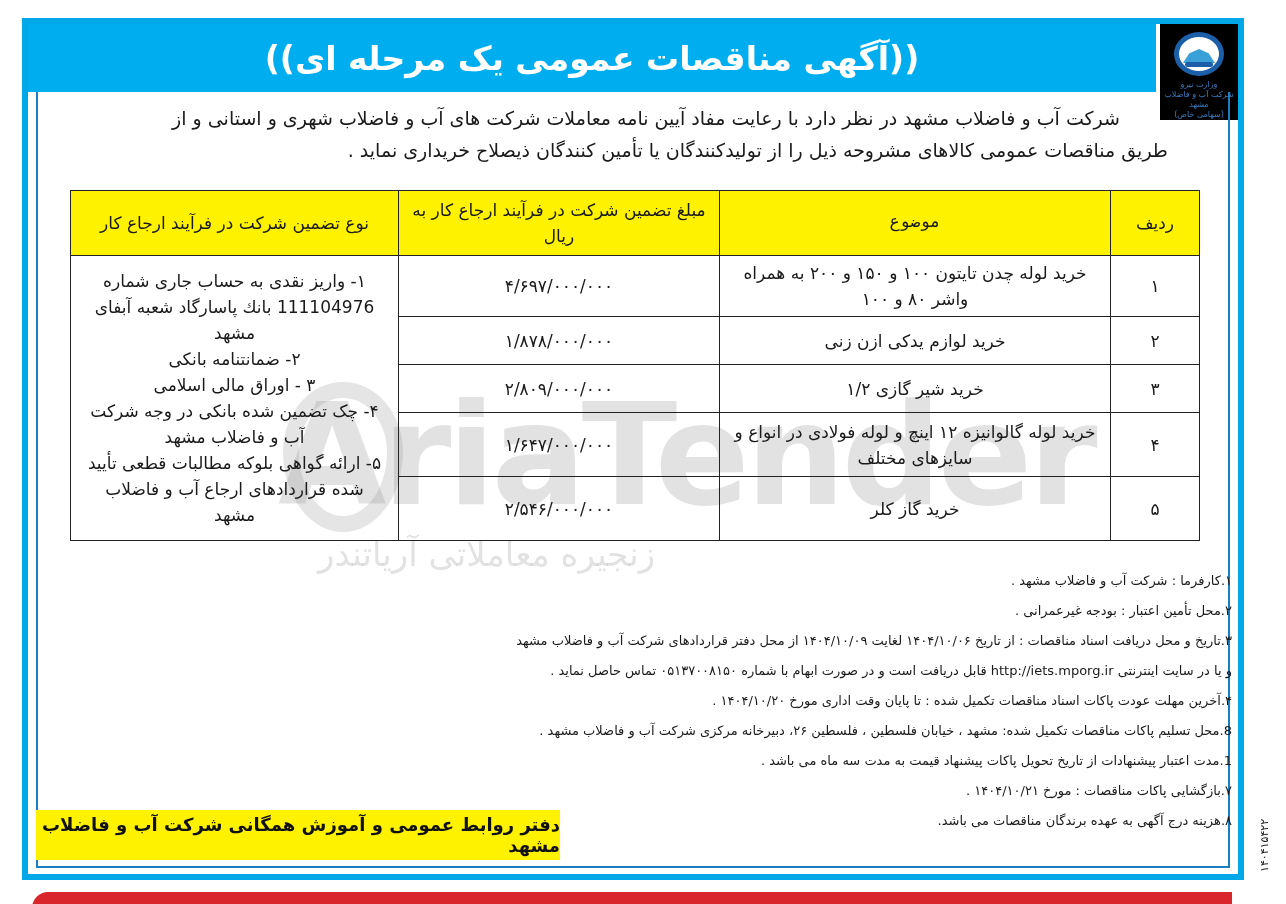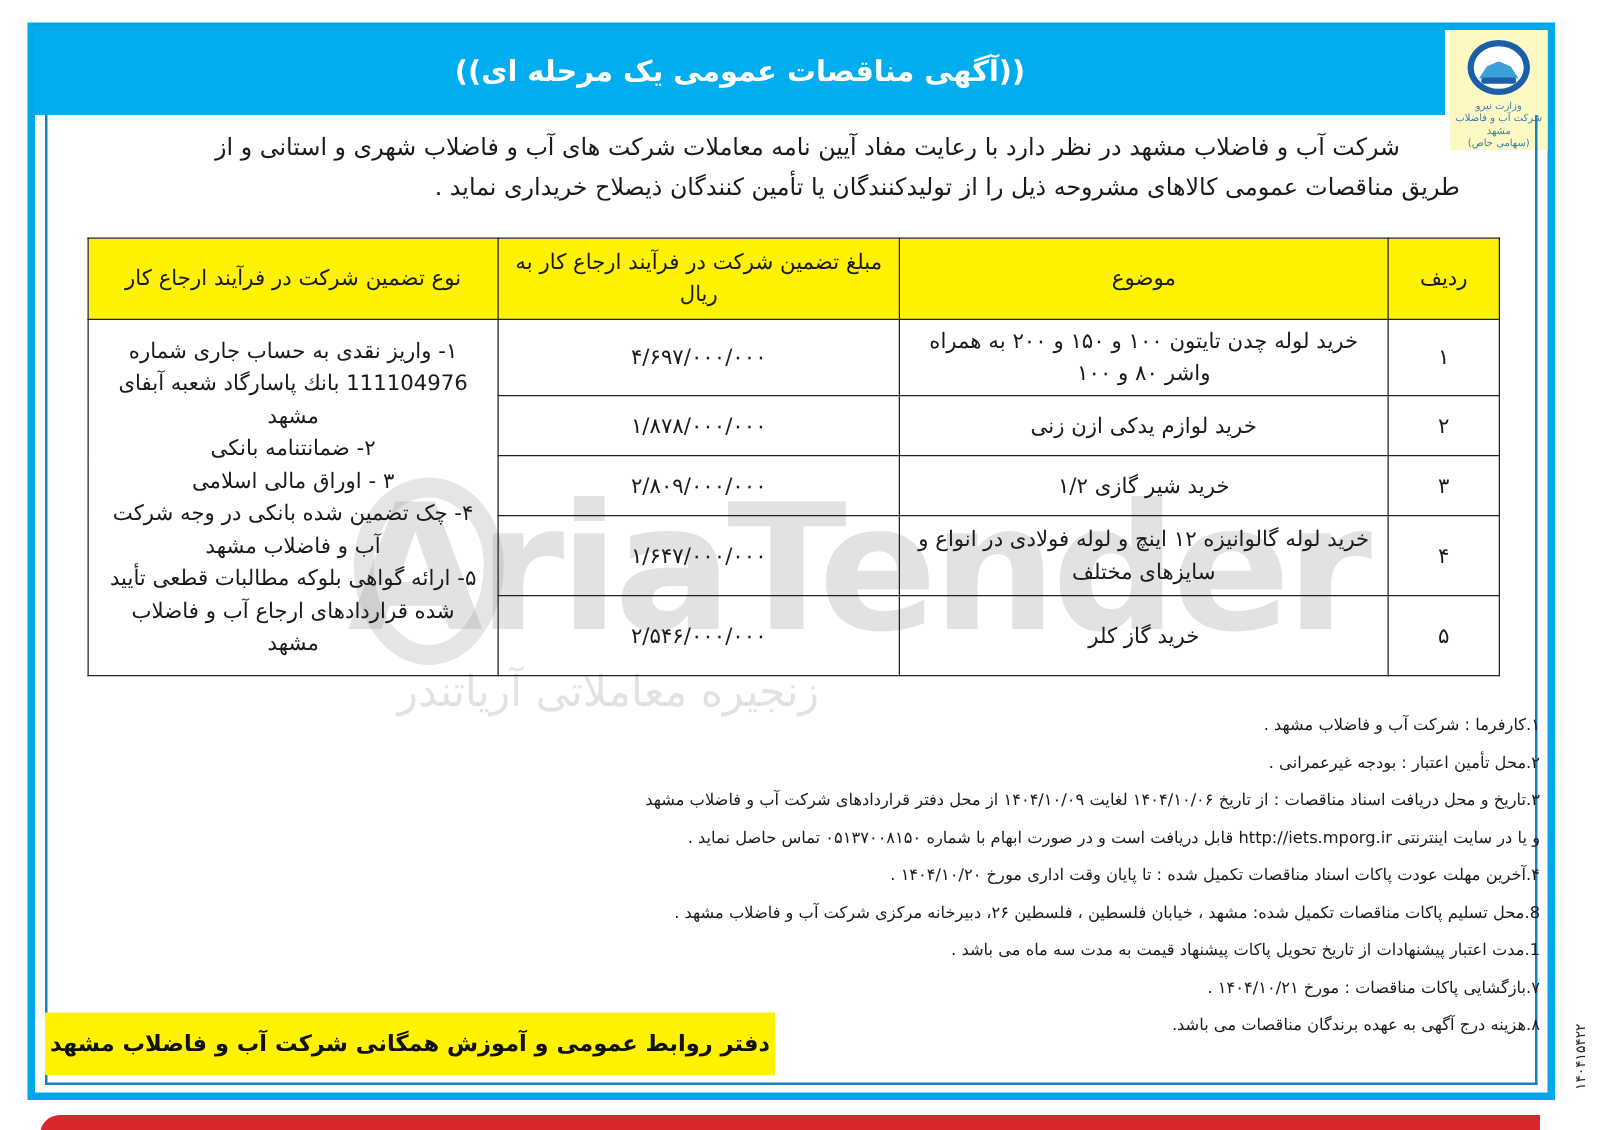--- a/index.html
+++ b/index.html
@@ -13,25 +13,25 @@
   }
   .inner-line {
     position:absolute; left:8px; right:8px; top:68px; bottom:6px;
     border-left:2px solid #1a7fc0; border-right:2px solid #1a7fc0; border-bottom:2px solid #1a7fc0;
   }
   .header-band {
     position:absolute; left:0; top:0; width:1128px; height:68px; background:#00aeef;
     display:flex; align-items:center; justify-content:center;
   }
   .header-title {
-    color:#fff; font-weight:bold; font-size:23px; direction:rtl;
+    color:#fff; font-weight:bold; font-size:33px; direction:rtl;
     font-family:"DejaVu Sans", sans-serif; letter-spacing:-1px;
   }
   .logo-box {
-    position:absolute; right:0; top:0; width:78px; height:96px; background:#fef9c3;
+    position:absolute; right:0; top:0; width:78px; height:96px; background:#000000;
     display:flex; flex-direction:column; align-items:center; justify-content:flex-start;
   }
   .logo-circle {
     margin-top:8px; width:50px; height:50px; border-radius:50%;
     border:5px solid #1b5fa8; box-sizing:border-box; position:relative; overflow:hidden; background:#fff;
   }
   .logo-wave1 { position:absolute; left:4px; right:4px; bottom:8px; height:14px; background:#3aa0d8; clip-path:polygon(0 100%,20% 30%,50% 0,80% 30%,100% 100%); }
   .logo-wave2 { position:absolute; left:6px; right:6px; bottom:4px; height:5px; background:#1b5fa8; border-radius:3px; }
   .logo-text { font-size:8px; color:#3a7dbf; direction:rtl; text-align:center; line-height:10px; margin-top:4px; }
   .intro {
@@ -42,41 +42,41 @@
   table.items {
     position:absolute; left:42px; top:166px; width:1130px; border-collapse:collapse; direction:rtl;
     font-size:17px;
   }
   table.items th {
     background:#fff200; font-weight:normal; border:1.5px solid #222; padding:4px 10px; height:56px; line-height:26px;
   }
   table.items td { border:1.5px solid #222; text-align:center; padding:4px 10px; line-height:26px; }
   table.items td.amount { font-family:"DejaVu Sans", sans-serif; letter-spacing:1px; }
   .col-row { width:68px; }
-  .col-subject { width:370px; }
+  .col-subject { width:370px;font-family:Liberation Mono, monospace; }
   .col-amount { width:300px; }
   .guarantee-cell { vertical-align:middle; font-size:17px; line-height:24px; }
   .watermark {
     position:absolute; left:250px; top:350px; font-size:140px; font-weight:bold; color:rgba(150,150,150,0.28);
     font-family:"DejaVu Sans", sans-serif; letter-spacing:-4px; pointer-events:none;
   }
   .watermark-sub {
     position:absolute; left:290px; top:510px; font-size:34px; color:rgba(150,150,150,0.28); direction:rtl;
     letter-spacing:14px; pointer-events:none;
   }
   .wm-shield {
     position:absolute; left:255px; top:358px; width:120px; height:150px; border:16px solid rgba(150,150,150,0.25);
     border-radius:60px 60px 60px 60px / 70px 70px 80px 80px; box-sizing:border-box; pointer-events:none;
   }
   .conditions {
     position:absolute; left:22px; right:6px; top:542px; direction:rtl; font-size:13px; line-height:30px; text-align:right;
   }
   .conditions p { margin:0; }
   .footer-box {
-    position:absolute; left:8px; top:786px; width:584px; height:50px; background:#fff200;
+    position:absolute; left:8px; top:786px; width:524px; height:50px; background:#fff200;
     display:flex; align-items:center; justify-content:center;
   }
   .footer-text { direction:rtl; font-weight:bold; font-size:18px; color:#111; }
   .side-code {
     position:absolute; left:1258px; top:800px; width:22px; height:90px; writing-mode:vertical-rl; transform:rotate(180deg);
     font-size:11px; color:#222; text-align:center;
   }
   .red-bar {
     position:absolute; left:32px; top:892px; width:1200px; height:20px; background:#d9262c; border-radius:16px 0 0 0;
   }

